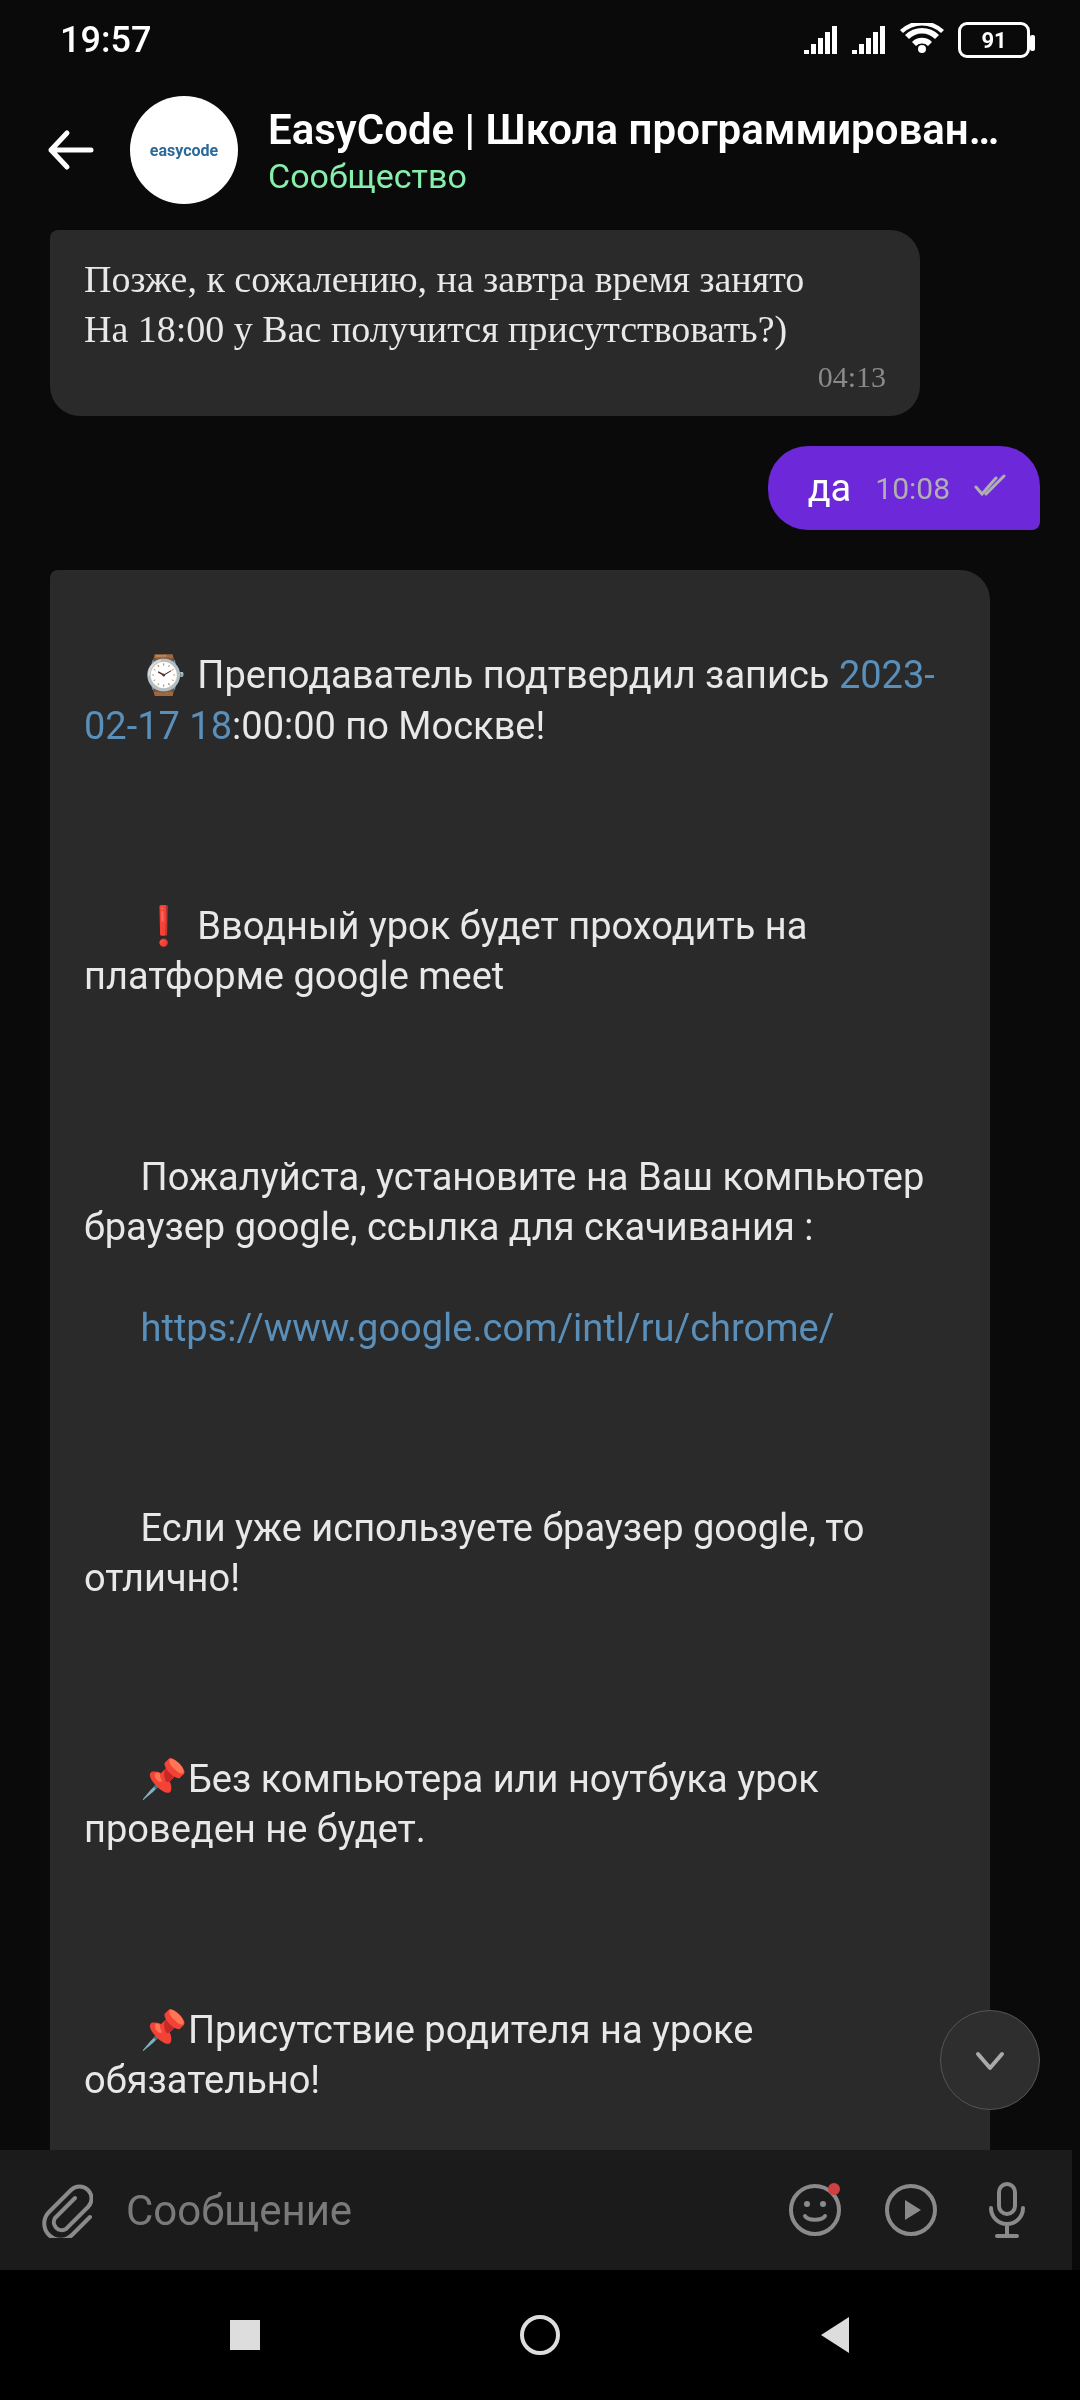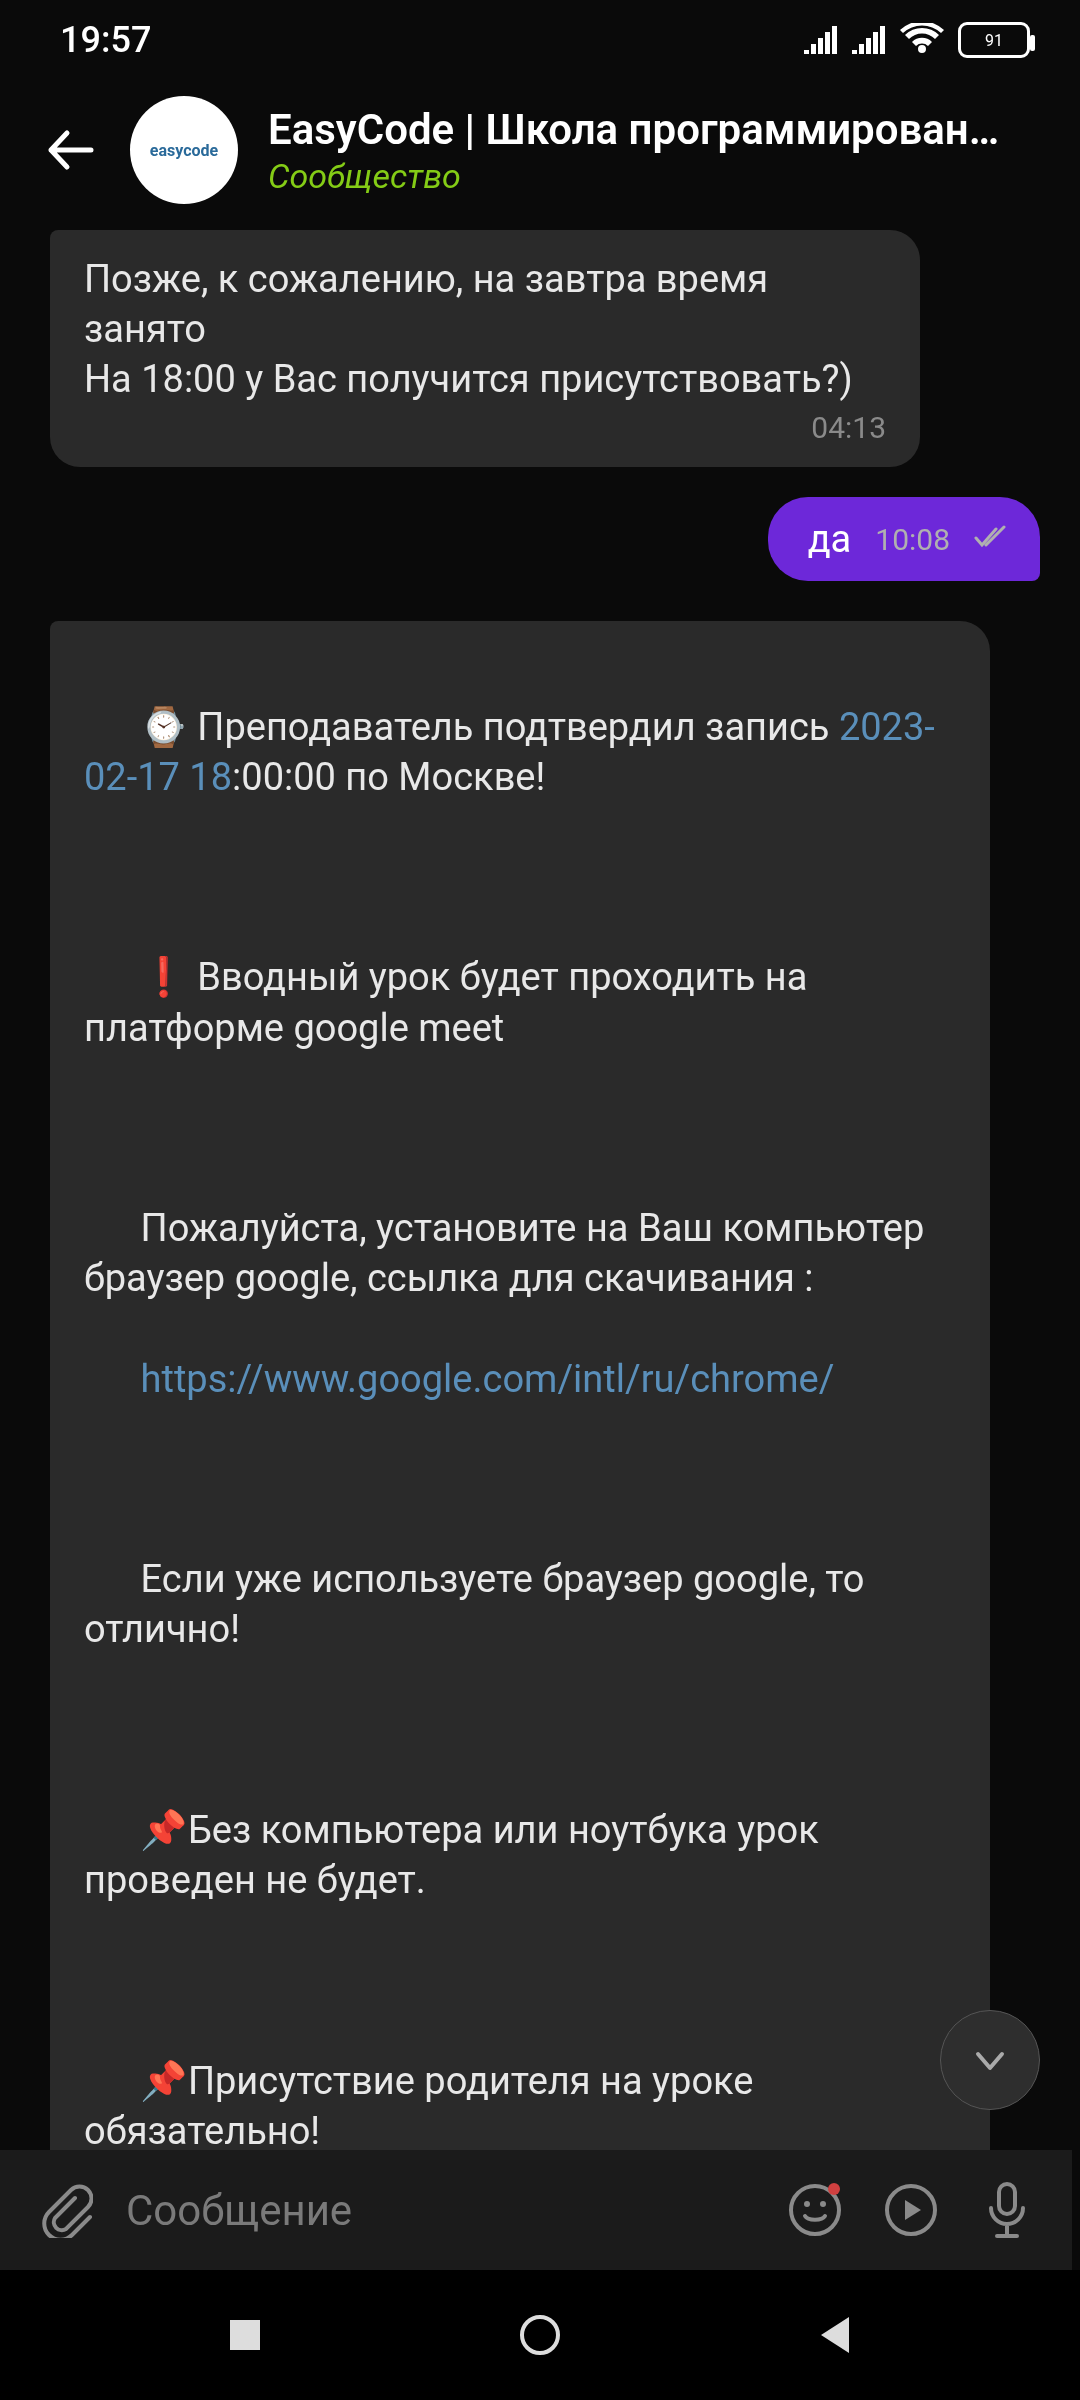--- a/index.html
+++ b/index.html
@@ -24,21 +24,21 @@
     font-weight: 500;
     color: #fff;
   }
   .status-right { display: flex; align-items: center; gap: 14px; }
   .status-icon { display: inline-flex; }
   .battery-box {
     width: 72px; height: 36px;
     border: 3px solid #fff; border-radius: 9px;
     position: relative;
     display: flex; align-items: center; justify-content: center;
-    font-size: 16px; font-weight: 400;
+    font-size: 22px; font-weight: 700;
   }
   .battery-box::after {
     content: ""; position: absolute; right: -8px; top: 10px;
     width: 5px; height: 16px; background: #fff; border-radius: 2px;
   }
 
   
   .header {
     height: 140px;
     display: flex;
@@ -47,36 +47,36 @@
     gap: 30px;
   }
   .back-btn { width: 60px; height: 60px; display: flex; align-items: center; justify-content: center; }
   .avatar {
     width: 108px; height: 108px; border-radius: 50%;
     background: #fff; display: flex; align-items: center; justify-content: center;
     color: #2a6a9a; font-size: 16px; font-weight: 700;
   }
   .header-text { flex: 1; overflow: hidden; }
   .chat-title { font-size: 42px; font-weight: 600; color: #fff; white-space: nowrap; overflow: hidden; text-overflow: ellipsis; }
-  .chat-subtitle { font-size: 34px; color: #84cc16; margin-top: 2px; font-style: italic; }
+  .chat-subtitle { font-size: 34px; color: #86efac; margin-top: 2px; }
 
   
   .messages {
     padding: 10px 30px 0 50px;
   }
 
   .msg-in {
     background: #2a2a2a;
     border-radius: 30px;
     padding: 24px 34px 22px 34px;
     max-width: 870px;
     margin-bottom: 30px;
     position: relative;
   }
-  .msg-in.first { border-top-left-radius: 8px; }
+  .msg-in.first { border-top-left-radius: 8px; font-family: Liberation Serif, serif; }
   .msg-text { font-size: 38px; line-height: 1.32; color: #e8e8e8; }
   .msg-time-in { text-align: right; color: #8a8a8a; font-size: 30px; margin-top: 6px; }
 
   .msg-out-row { display: flex; justify-content: flex-end; margin-bottom: 40px; padding-right: 10px; }
   .msg-out {
     background: #6d28d9;
     border-radius: 40px;
     border-bottom-right-radius: 8px;
     padding: 20px 30px 20px 40px;
     display: flex; align-items: center; gap: 24px; justify-content: flex-end;

